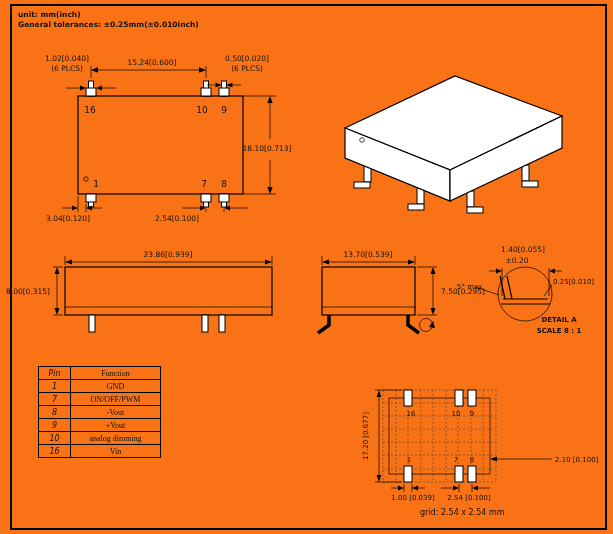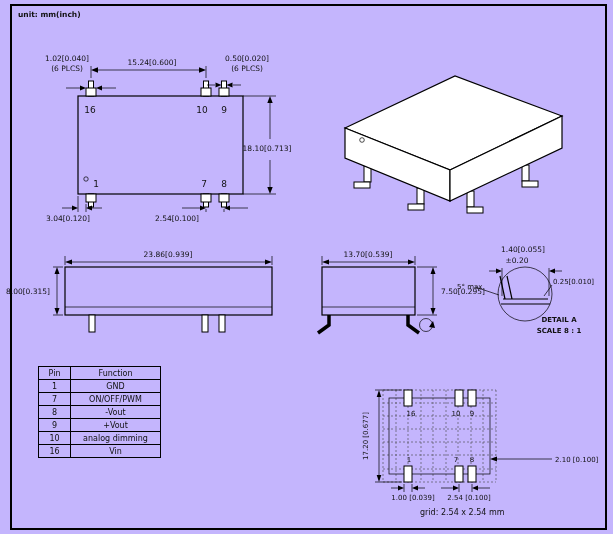--- a/index.html
+++ b/index.html
@@ -1,47 +1,48 @@
 <!DOCTYPE html>
 <html><head>
 <meta charset="utf-8">
 <style>
   * { margin:0; padding:0; box-sizing:border-box; }
   html,body { width:613px; height:534px; }
   body { font-family:"DejaVu Sans", sans-serif; background:#fff; color:#111; position:relative; }
-  .page { position:absolute; left:0; top:0; width:613px; height:534px; background:#c4b5fd; overflow:hidden; }
+  .page { position:absolute; left:0; top:0; width:613px; height:534px; background:#f97316; overflow:hidden; }
   .frame { position:absolute; left:10px; top:4px; width:597px; height:526px; border:2px solid #000; }
   .abs { position:absolute; }
   .notes { position:absolute; left:18px; top:10px; font-size:7.5px; font-weight:bold; line-height:10px; }
   svg text { font-family:"DejaVu Sans", sans-serif; fill:#111; font-size:7.5px; }
   svg text.pin { font-size:9px; }
   svg text.sm { font-size:7px; }
   svg text.b { font-weight:bold; }
   .draw { stroke:#000; fill:none; stroke-width:1.2; }
   .pinrect { stroke:#000; fill:#fff; stroke-width:1; }
   .thin { stroke:#000; fill:none; stroke-width:0.7; }
   .arr { fill:#000; stroke:none; }
   .dash { stroke:#444; stroke-width:0.6; fill:none; stroke-dasharray:2 2; }
   .face { stroke:#000; fill:#fff; stroke-width:1.2; }
   .pintable { position:absolute; left:38px; top:366px; border-collapse:collapse; font-size:8px; }
   .pintable th, .pintable td { border:1px solid #000; text-align:center; padding:1px 3px; height:13px; font-weight:normal; }
-  .pintable td.c1, .pintable th.c1 { width:32px; }
-  .pintable td.c2, .pintable th.c2 { width:90px; }
+  .pintable td.c1, .pintable th.c1 { width:32px;font-style:italic; }
+  .pintable td.c2, .pintable th.c2 { width:90px;font-family:Liberation Serif, serif; }
   .pintable .title { font-weight:bold; }
   .fp-title { position:absolute; left:358px; top:362px; font-size:9px; font-weight:bold; }
   .grid-note { position:absolute; left:420px; top:508px; font-size:8px; }
 </style>
 </head>
 <body>
 
 <div class="page">
   <div class="frame"></div>
 
   <div class="notes">
     <div>unit: mm(inch)</div>
+    <div>General tolerances: ±0.25mm(±0.010inch)</div>
   </div>
 
   <svg class="abs" style="left:40px;top:52px" width="265" height="185" viewBox="0 0 265 185">
     <g>
       <rect class="draw" x="38" y="44" width="165" height="98"></rect>
 
       <rect class="pinrect" x="48.5" y="29" width="5" height="15"></rect>
       <rect class="pinrect" x="46" y="36" width="10" height="8"></rect>
       <rect class="pinrect" x="163.5" y="29" width="5" height="15"></rect>
       <rect class="pinrect" x="161" y="36" width="10" height="8"></rect>

